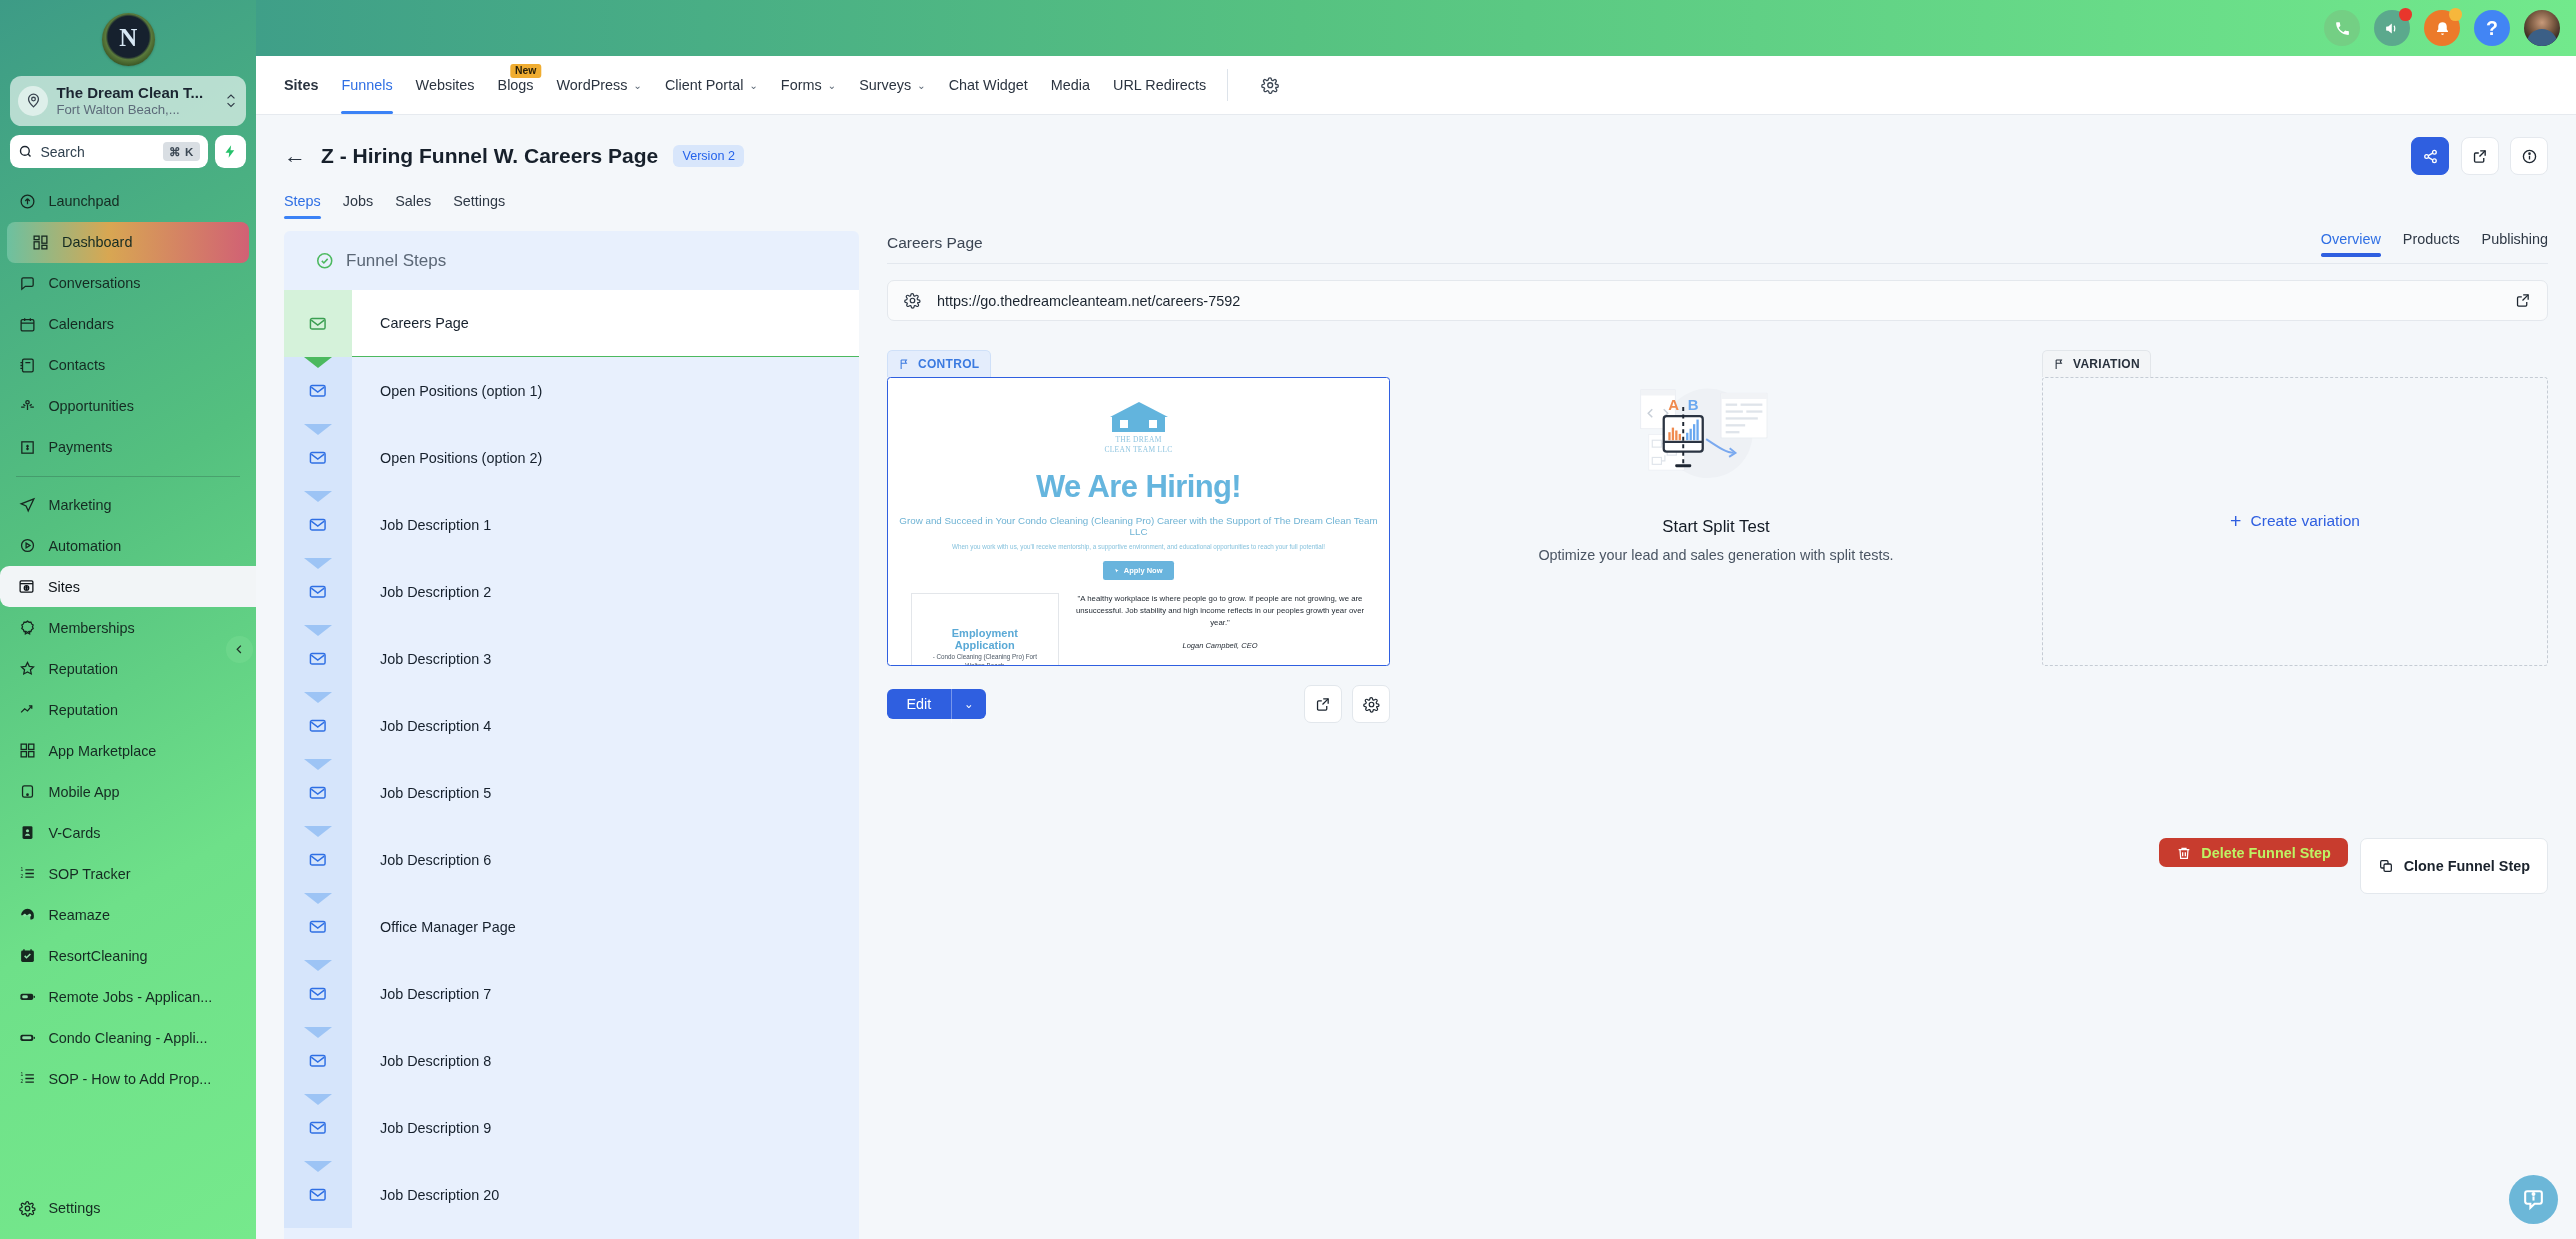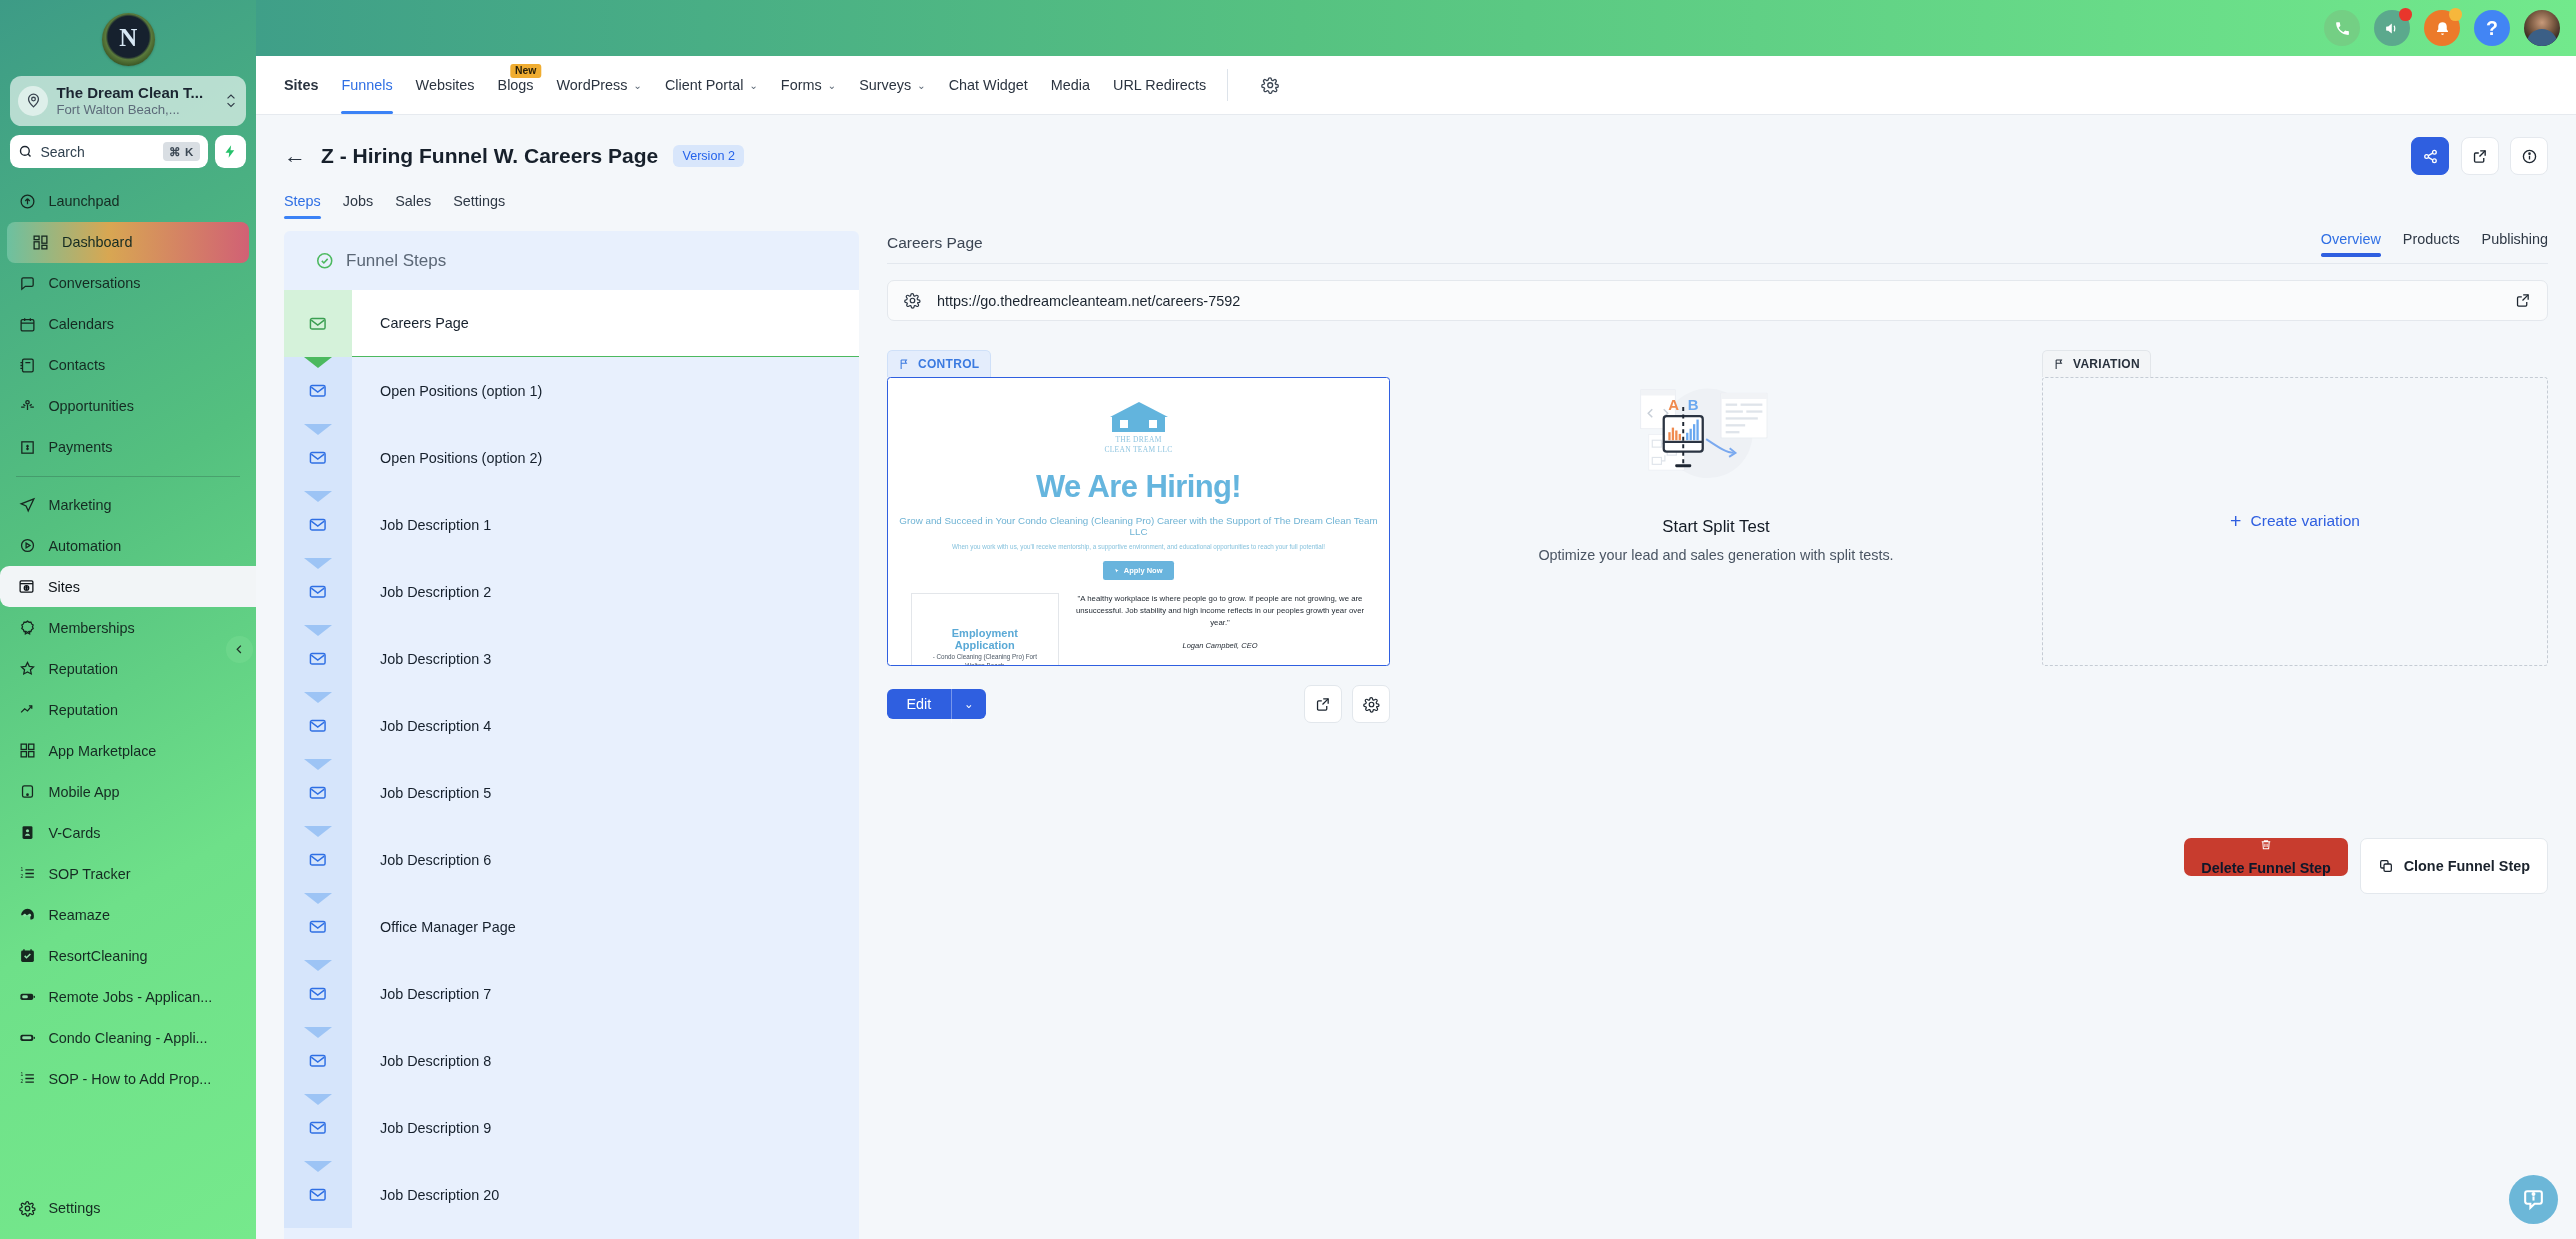--- a/index.html
+++ b/index.html
@@ -271,22 +271,22 @@
   .var-col { width: 506px; flex: 0 0 506px; }
   .var-drop {
     border: 1.2px dashed #c5ccd4; border-radius: 3.5px; height: 289px;
     display: flex; align-items: center; justify-content: center;
   }
   .create-var { display:flex; align-items:center; gap: 9.2px; color: #2f5fe0; font-size: 15.5px; }
   .create-var .pl { font-size: 19.5px; font-weight: 300; }
 
   .bottom-actions { display: flex; justify-content: flex-end; gap: 12.6px; margin-top: 115px; padding-right: 0; }
   .btn-danger {
-    background: #c83c2e; color: #0f172a; border-radius: 7px; height: 38px;
-    display: flex; align-items: center; gap: 9.2px; padding: 0 17px; font-size: 14.4px; font-weight: 600; flex-direction: column;
+    background: #c83c2e; color: #bef264; border-radius: 7px; height: 29px;
+    display: flex; align-items: center; gap: 9.2px; padding: 0 17px; font-size: 14.4px; font-weight: 600;
   }
   .btn-ghost {
     background: #fff; color: #1b232d; border: 0.6px solid #e3e8ed; border-radius: 7px; height: 56px;
     display: flex; align-items: center; gap: 9.2px; padding: 0 17px; font-size: 14.4px; font-weight: 600;
   }
 
   .chat-fab {
     position: absolute; right: 18.4px; bottom: 16px;
     width: 49px; height: 49px; border-radius: 50%;
     background: #6cb7d8; display:flex; align-items:center; justify-content:center;

